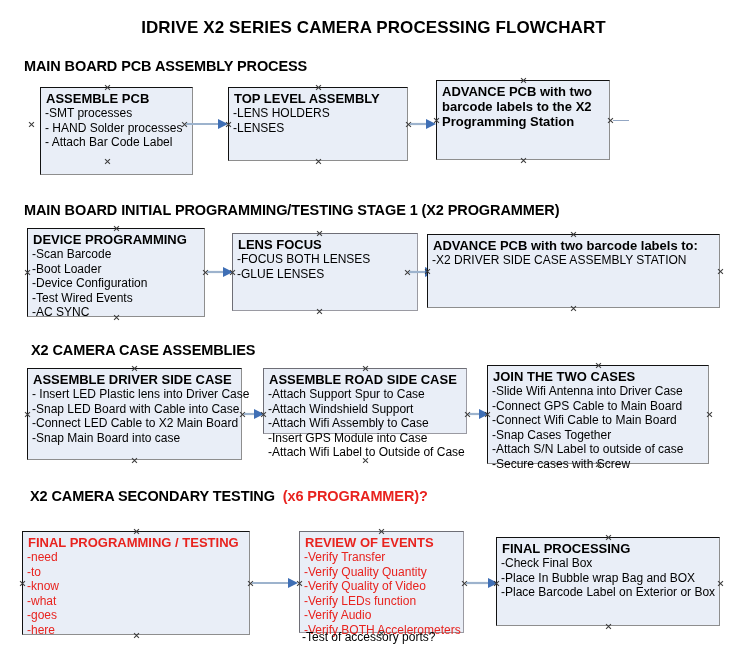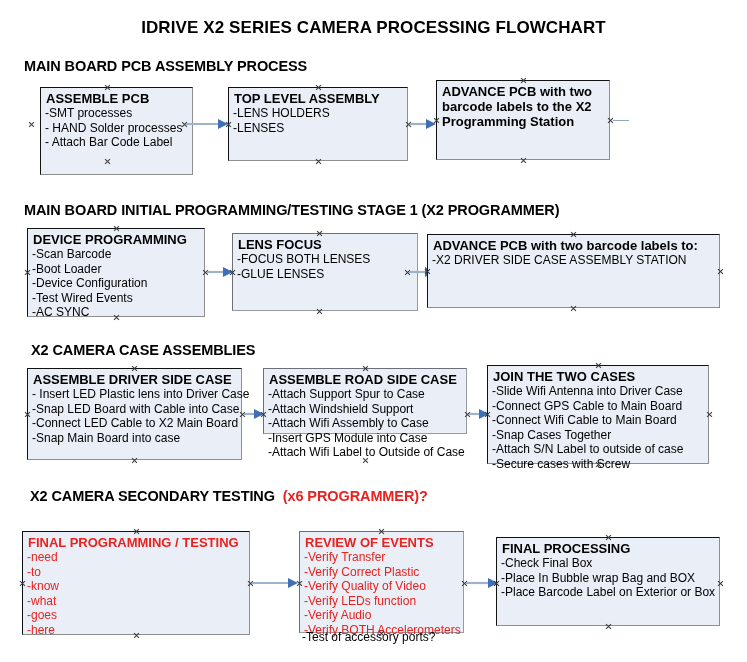--- a/index.html
+++ b/index.html
@@ -301,21 +301,21 @@
   <div class="handle" style="left:250px; top:583px;"></div>
 
   <svg class="arrow-svg" style="left:252px; top:576px; width:48px; height:14px;">
     <line x1="0" y1="7" x2="37" y2="7" stroke="#9db3cd" stroke-width="2.2"></line>
     <polygon points="36,2 46,7 36,12" fill="#3f6fb5"></polygon>
   </svg>
 
   <div class="box soft red" style="left:299px; top:531px; width:165px; height:102px;">
     <div class="box-title">REVIEW OF EVENTS</div>
     <div class="box-line">-Verify Transfer</div>
-    <div class="box-line">-Verify Correct Plastic</div>
+    <div class="box-line">-Verify Quality Quantity</div>
     <div class="box-line">-Verify Quality of Video</div>
     <div class="box-line">-Verify LEDs function</div>
     <div class="box-line">-Verify Audio</div>
     <div class="box-line">-Verify BOTH Accelerometers</div>
   </div>
   <div class="overflow-line" style="left:302px; top:630px;">-Test of accessory ports?</div>
   <div class="handle" style="left:381px; top:531px;"></div>
   <div class="handle" style="left:381px; top:633px;"></div>
   <div class="handle" style="left:299px; top:583px;"></div>
   <div class="handle" style="left:464px; top:583px;"></div>

